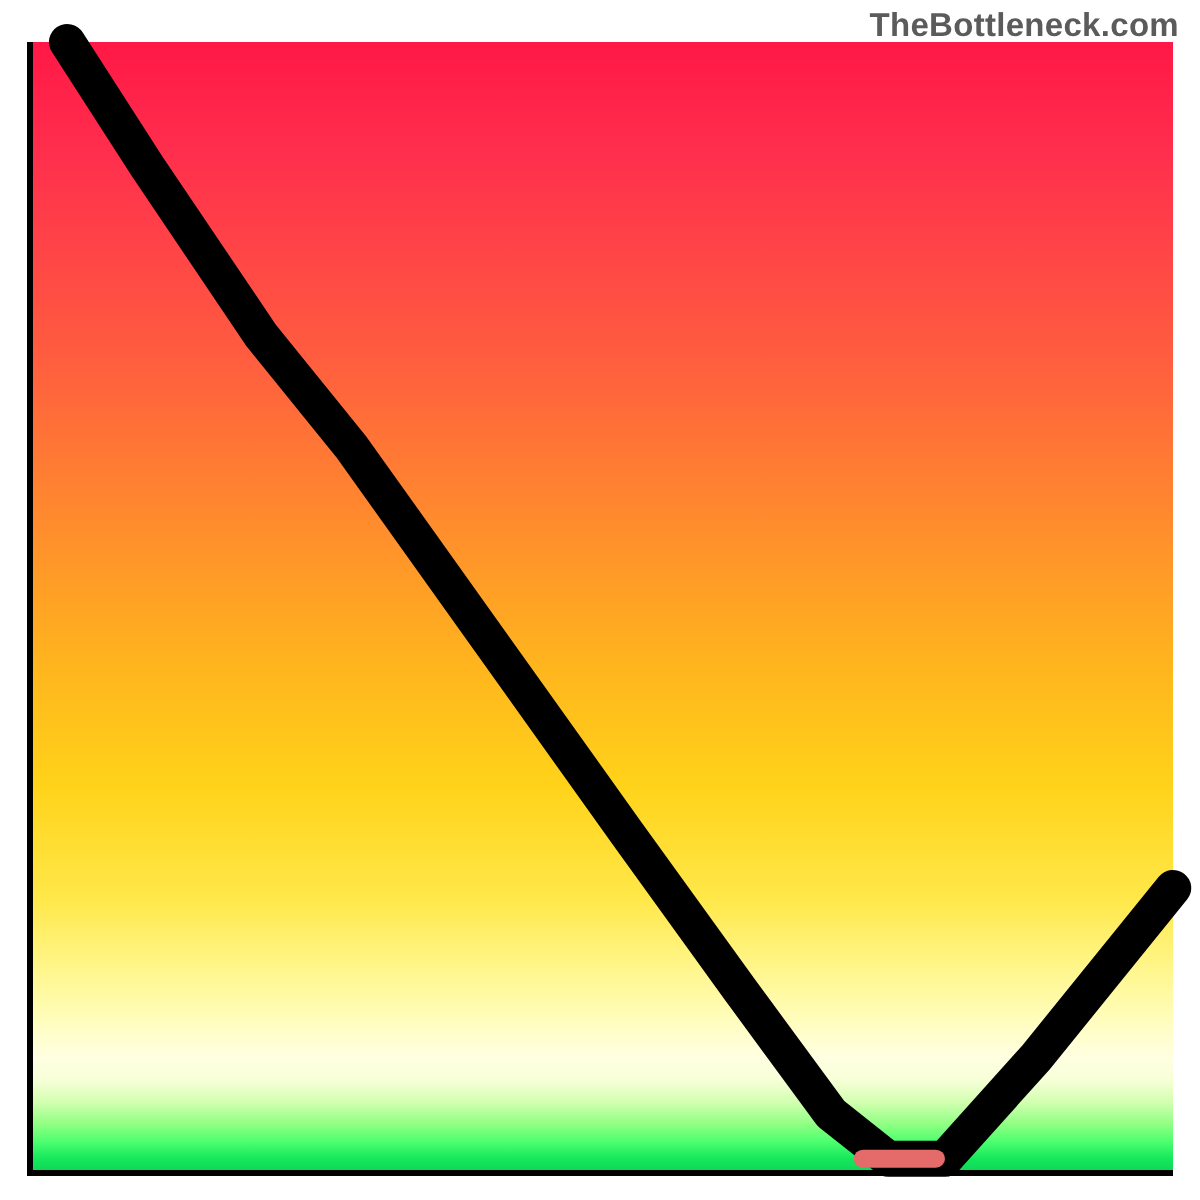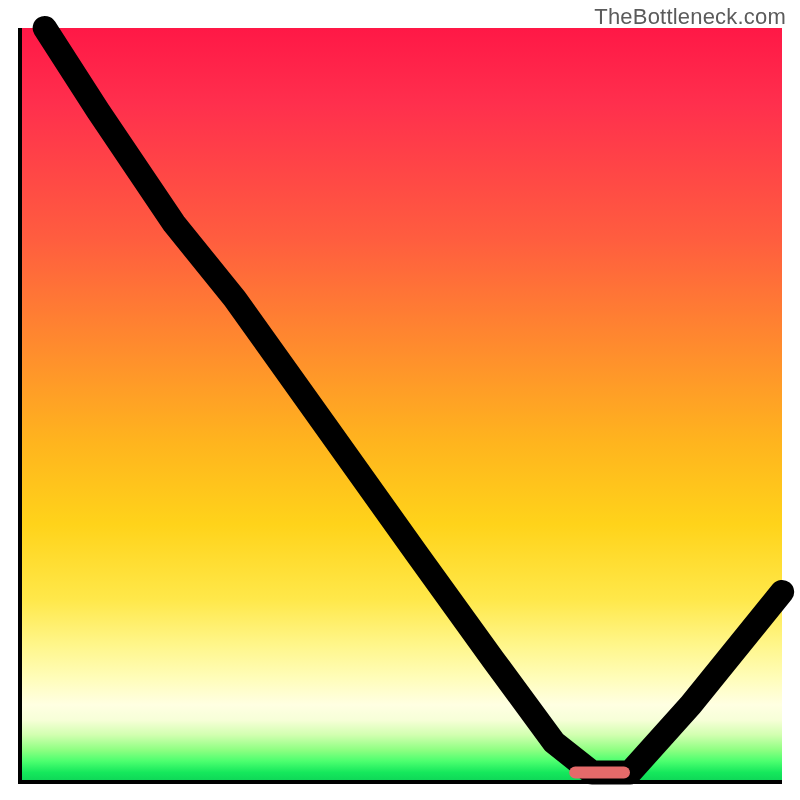--- a/index.html
+++ b/index.html
@@ -14,21 +14,21 @@
   .container {
     position: relative;
     width: 800px;
     height: 800px;
   }
   .watermark {
     position: absolute;
     top: 4px;
     right: 14px;
     font-size: 22px;
-    font-weight: 400;
+    font-weight: 700;
     color: #5b5b5b;
     letter-spacing: 0.2px;
     user-select: none;
   }
   .plot-frame {
     position: absolute;
     left: 18px;
     top: 28px;
     width: 764px;
     height: 756px;

